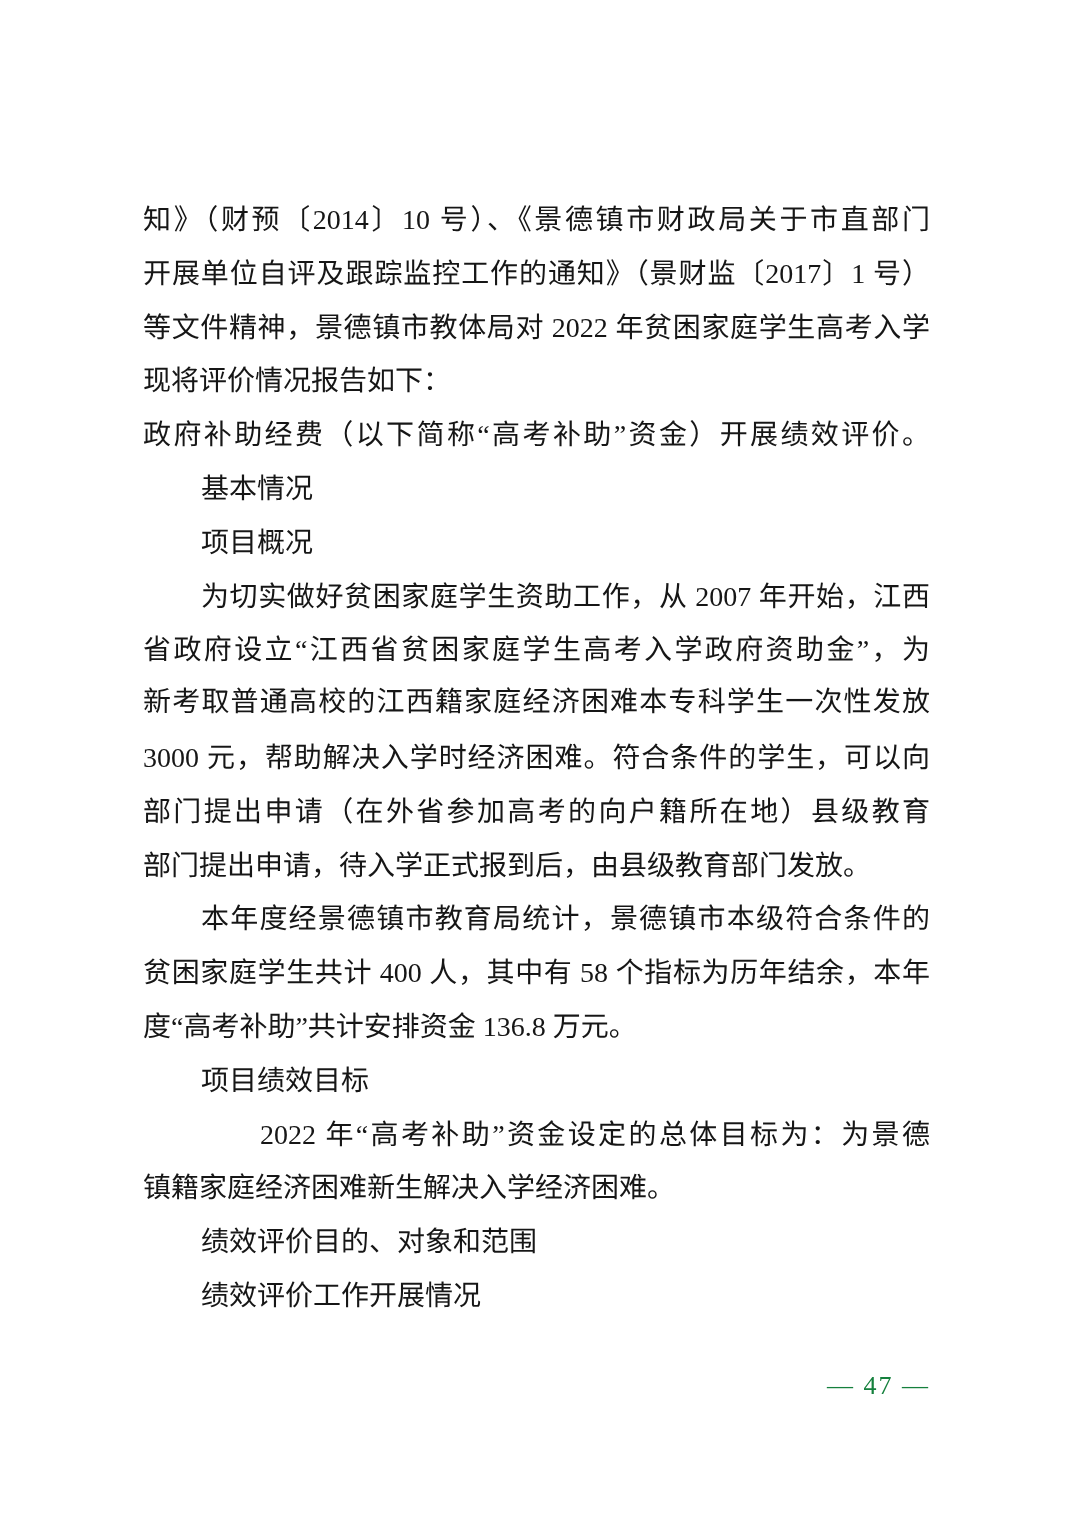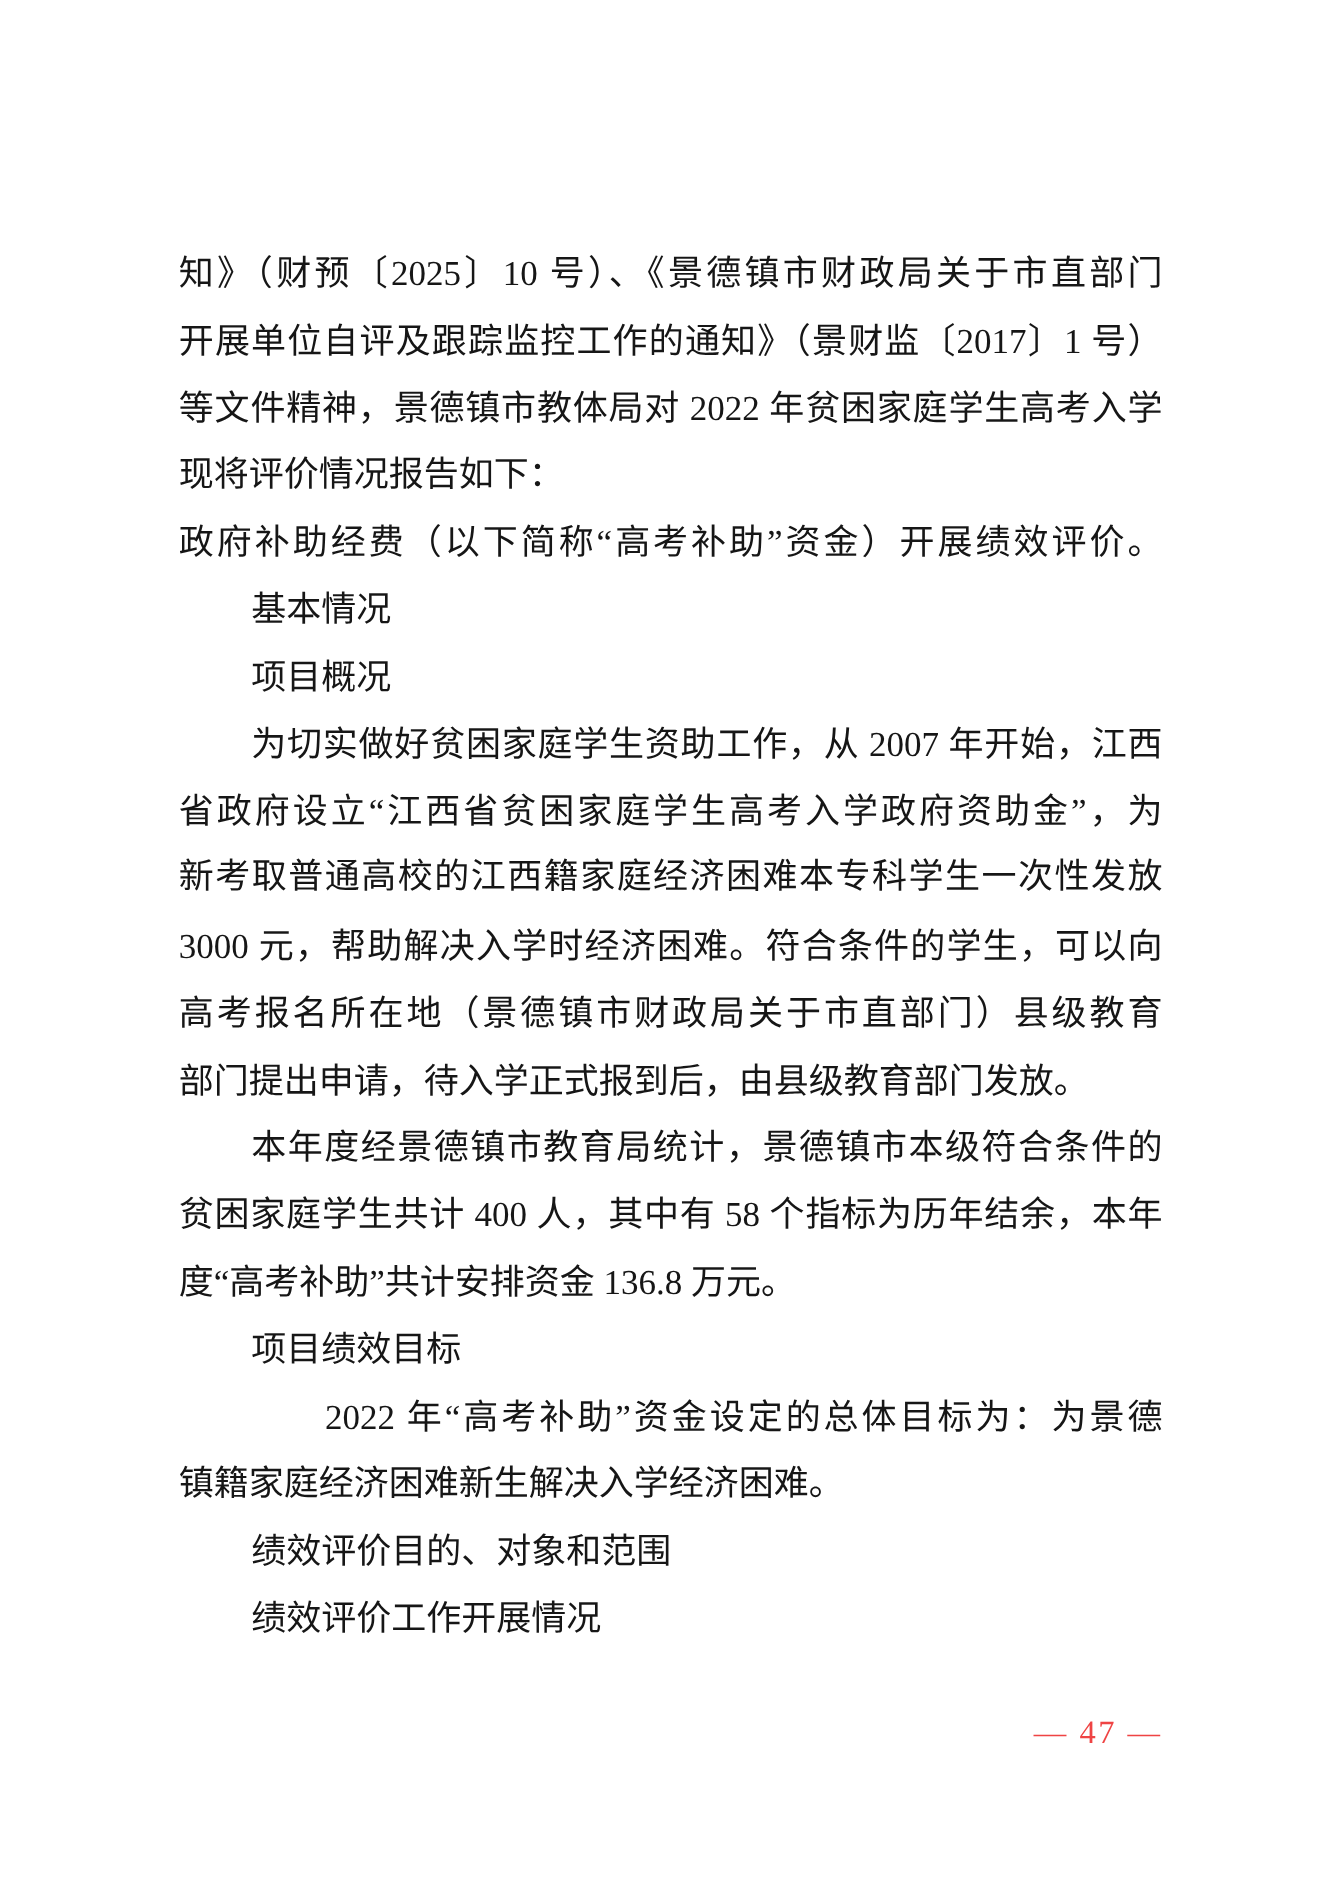--- a/index.html
+++ b/index.html
@@ -35,40 +35,40 @@
     text-align: justify;
     text-align-last: justify;
   }
   .page-number {
     position: absolute;
     top: 1366px;
     right: 144px;
     font-size: 26px;
     line-height: 40px;
     letter-spacing: 2px;
-    color: #ef4444;
+    color: #15803d;
   }
 </style>
 </head>
 <body>
 
 <div class="page">
   <div class="textblock">
-      <div class="line justify" style="text-indent: 0px;">知》（财预〔2025〕10 号）、《景德镇市财政局关于市直部门</div>
+      <div class="line justify" style="text-indent: 0px;">知》（财预〔2014〕10 号）、《景德镇市财政局关于市直部门</div>
       <div class="line justify" style="text-indent: 0px;">开展单位自评及跟踪监控工作的通知》（景财监〔2017〕1 号）</div>
       <div class="line justify" style="text-indent: 0px;">等文件精神，景德镇市教体局对 2022 年贫困家庭学生高考入学</div>
       <div class="line" style="text-indent: 0px;">现将评价情况报告如下：</div>
       <div class="line justify" style="text-indent: 0px;">政府补助经费（以下简称“高考补助”资金）开展绩效评价。</div>
       <div class="line" style="text-indent: 58px;">基本情况</div>
       <div class="line" style="text-indent: 58px;">项目概况</div>
       <div class="line justify" style="text-indent: 58px;">为切实做好贫困家庭学生资助工作，从 2007 年开始，江西</div>
       <div class="line justify" style="text-indent: 0px;">省政府设立“江西省贫困家庭学生高考入学政府资助金”，为</div>
       <div class="line justify" style="text-indent: 0px; font-family: Liberation Mono, monospace;">新考取普通高校的江西籍家庭经济困难本专科学生一次性发放</div>
       <div class="line justify" style="text-indent: 0px;">3000 元，帮助解决入学时经济困难。符合条件的学生，可以向</div>
-      <div class="line justify" style="text-indent: 0px;">高考报名所在地（景德镇市财政局关于市直部门）县级教育</div>
+      <div class="line justify" style="text-indent: 0px;">部门提出申请（在外省参加高考的向户籍所在地）县级教育</div>
       <div class="line" style="text-indent: 0px;">部门提出申请，待入学正式报到后，由县级教育部门发放。</div>
       <div class="line justify" style="text-indent: 58px;">本年度经景德镇市教育局统计，景德镇市本级符合条件的</div>
       <div class="line justify" style="text-indent: 0px;">贫困家庭学生共计 400 人，其中有 58 个指标为历年结余，本年</div>
       <div class="line" style="text-indent: 0px;">度“高考补助”共计安排资金 136.8 万元。</div>
       <div class="line" style="text-indent: 58px;">项目绩效目标</div>
       <div class="line justify" style="text-indent: 117px;">2022 年“高考补助”资金设定的总体目标为：为景德</div>
       <div class="line" style="text-indent: 0px;">镇籍家庭经济困难新生解决入学经济困难。</div>
       <div class="line" style="text-indent: 58px;">绩效评价目的、对象和范围</div>
       <div class="line" style="text-indent: 58px;">绩效评价工作开展情况</div>
     </div>

